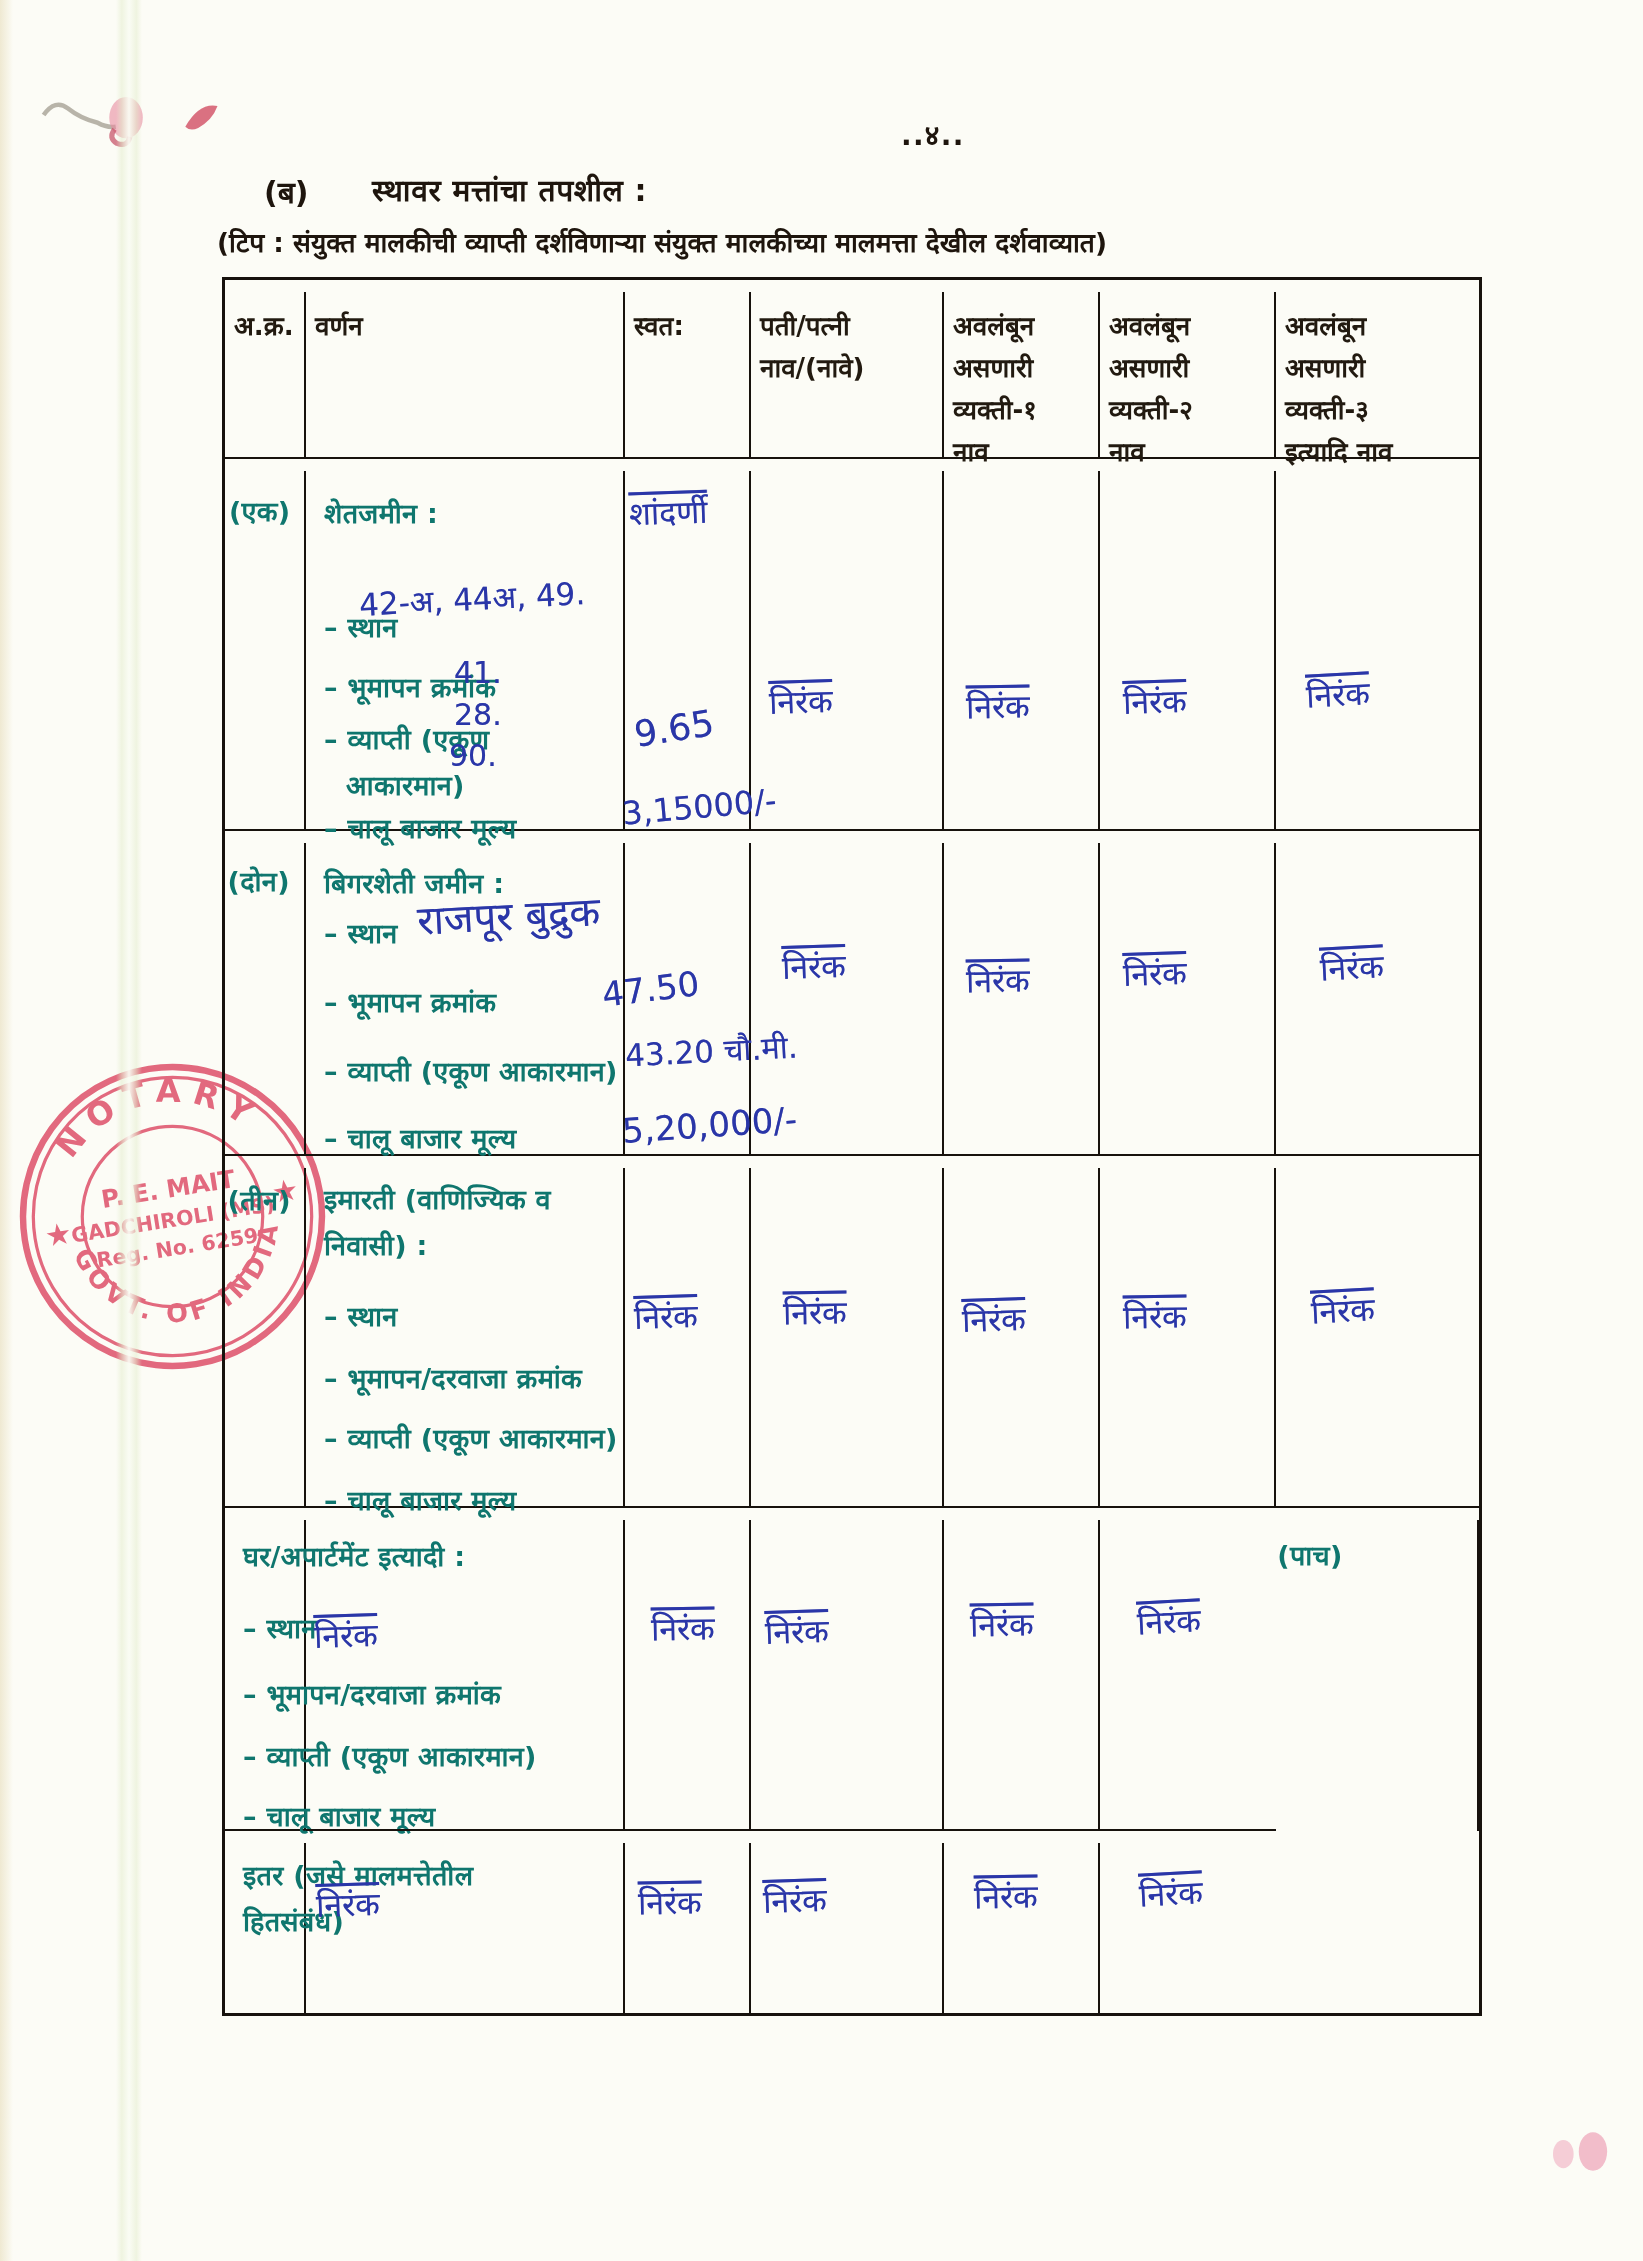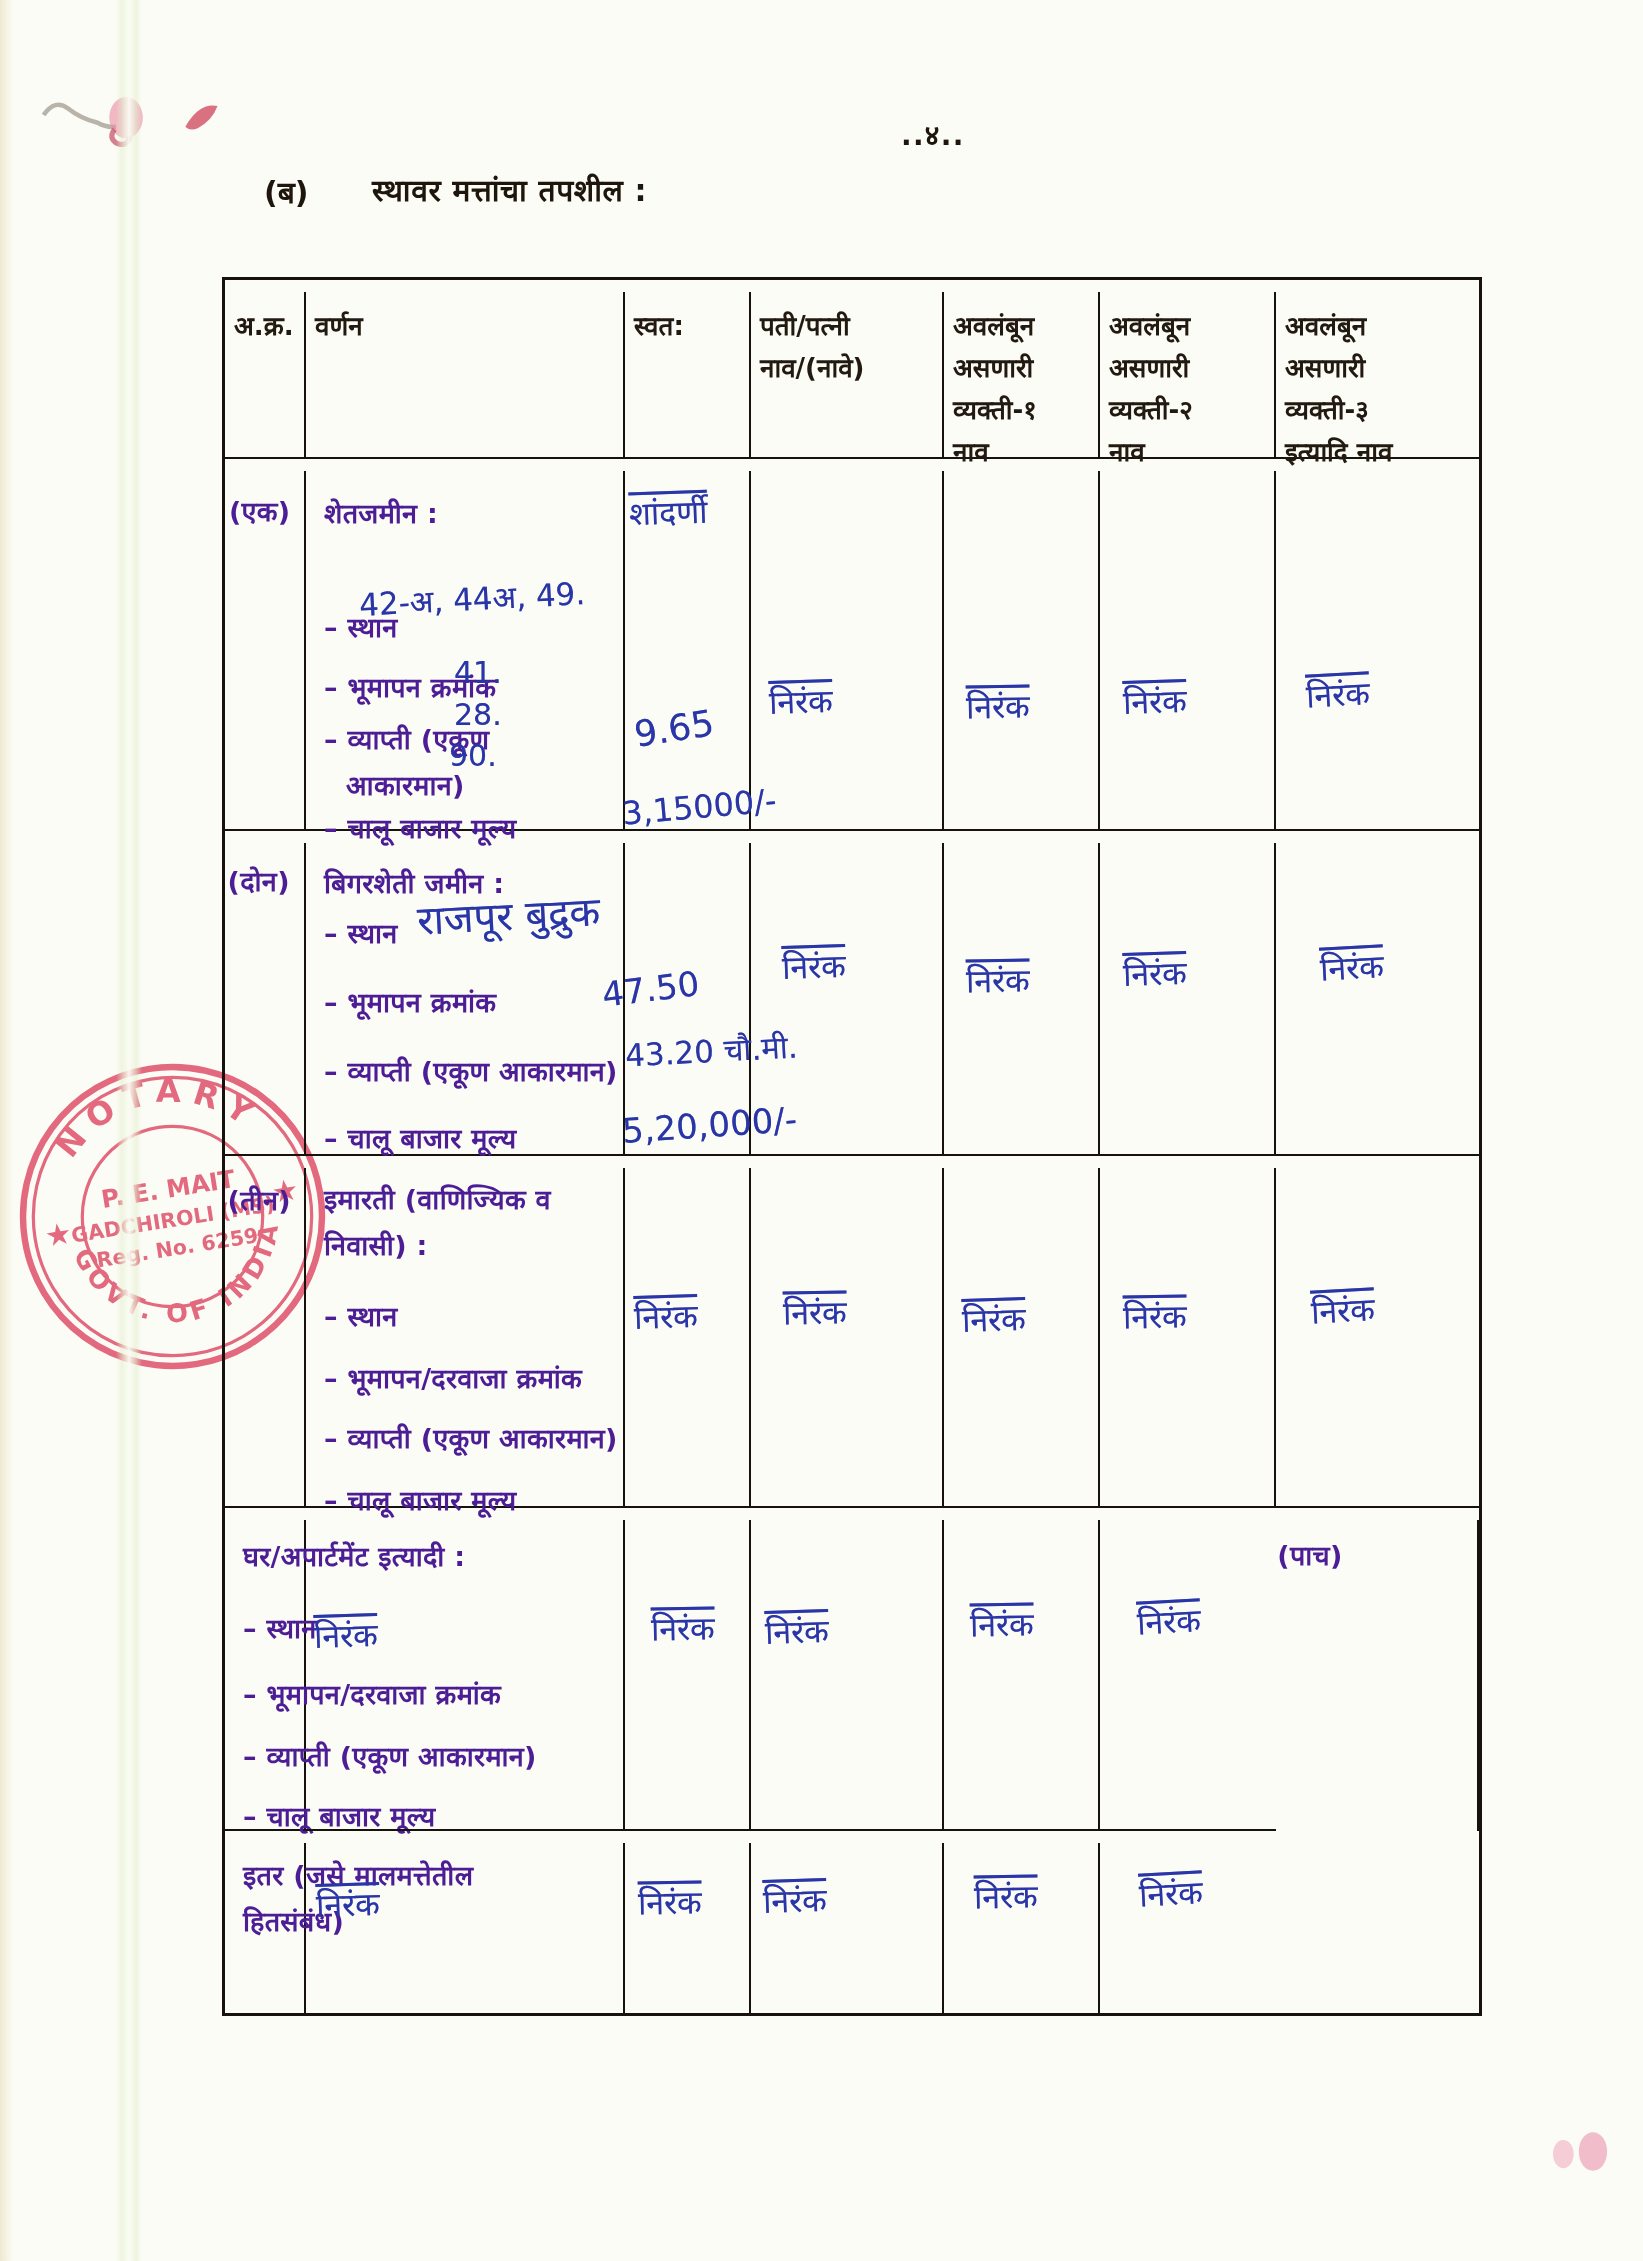--- a/index.html
+++ b/index.html
@@ -21,21 +21,21 @@
     background: linear-gradient(90deg,
       rgba(224,233,198,0) 0%,
       rgba(228,237,206,0.55) 22%,
       rgba(250,252,244,0.95) 50%,
       rgba(228,237,206,0.55) 78%,
       rgba(224,233,198,0) 100%);
     z-index: 6;
   }
   .printed { position:absolute; font-weight:bold; color:#1e150d; white-space:nowrap; }
   .pline {
-    position:absolute; font-weight:bold; color:#4c1d95;
+    position:absolute; font-weight:bold; color:#0f766e;
     font-size:27px; white-space:nowrap; letter-spacing:0.3px;
   }
   .hw {
     position:absolute; color:#2a36a8; white-space:nowrap;
     font-size:32px; text-shadow:0 0 0.6px rgba(42,54,168,0.55);
     z-index:3;
   }
   .hw-nil { text-decoration: overline; }
   .prop-table {
     position:absolute; left:222px; top:277px;
@@ -74,20 +74,21 @@
   <svg class="marks" style="left:1540px; top:2127px;" width="84" height="58" viewBox="0 0 130 90">
     <ellipse cx="36" cy="42" rx="16" ry="22" fill="#efa6bb" opacity="0.55"></ellipse>
     <ellipse cx="82" cy="38" rx="22" ry="30" fill="#eb93ad" opacity="0.6"></ellipse>
   </svg>
 
   <div class="printed" style="left:901px; top:115px; font-size:28px; letter-spacing:1.3px;">..४..</div>
 
   <div class="printed" style="left:264px; top:171px; font-size:30px;">(ब)</div>
   <div class="printed" style="left:348px; top:169px; font-size:30px; letter-spacing:0.6px;margin-left:24px;">स्थावर मत्तांचा तपशील :</div>
 
+  <div class="printed" style="left:217px; top:224px; font-size:26.4px;">(टिप : संयुक्त मालकीची व्याप्ती दर्शविणाऱ्या संयुक्त मालकीच्या मालमत्ता देखील दर्शवाव्यात)</div>
 
   <div class="stamp-wrap">
     <svg width="317" height="317" viewBox="0 0 492 492">
       <g fill="none" stroke="#dd4a64">
         <circle cx="246" cy="246" r="232" stroke-width="10"></circle>
         <circle cx="246" cy="246" r="216" stroke-width="5"></circle>
         <circle cx="246" cy="246" r="140" stroke-width="5"></circle>
       </g>
       <defs>
         <path id="arcTop" d="M 68 246 A 178 178 0 0 1 424 246"></path>

